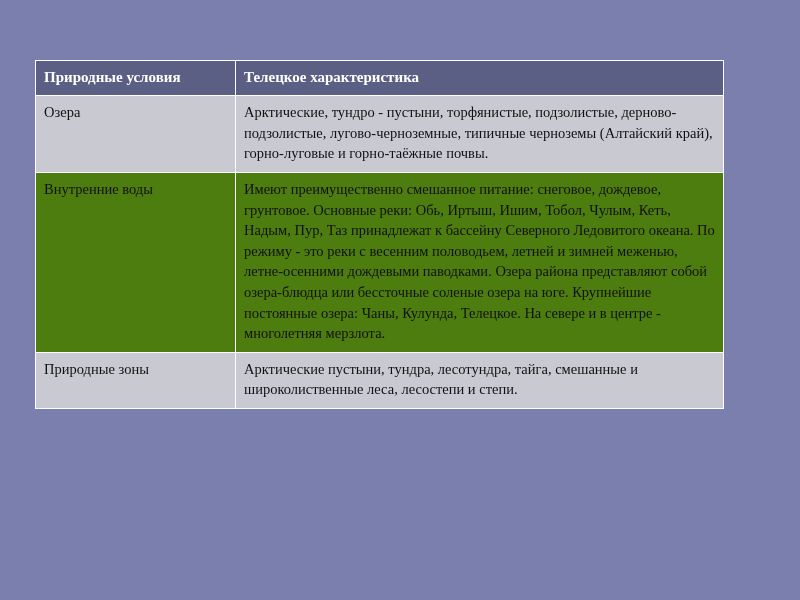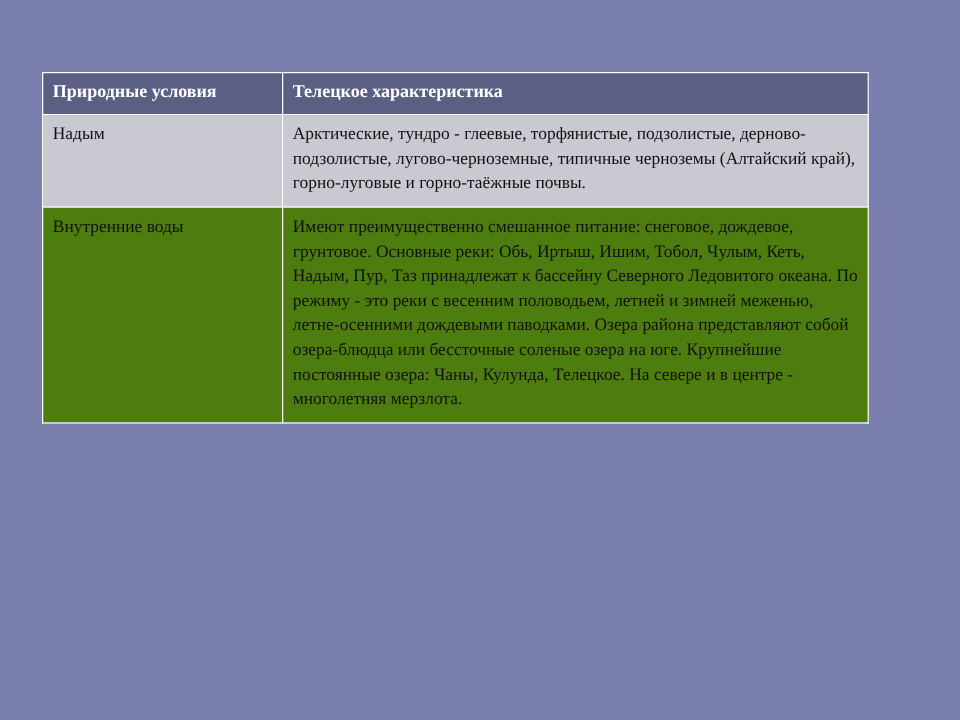--- a/index.html
+++ b/index.html
@@ -71,23 +71,27 @@
         <col class="c2">
       </colgroup>
       <thead>
         <tr>
           <th>Природные условия</th>
           <th>Телецкое характеристика</th>
         </tr>
       </thead>
       <tbody>
         <tr class="row-shade">
-          <td class="cell-label">Надым</td>
-          <td class="cell-text">Арктические, тундро - глеевые, торфянистые, подзолистые, дерново-подзолистые, лугово-черноземные, типичные черноземы (Алтайский край), горно-луговые и горно-таёжные почвы.</td>
+          <td class="cell-label">Озера</td>
+          <td class="cell-text">Арктические, тундро - пустыни, торфянистые, подзолистые, дерново-подзолистые, лугово-черноземные, типичные черноземы (Алтайский край), горно-луговые и горно-таёжные почвы.</td>
         </tr>
         <tr class="row-light">
           <td class="cell-label">Внутренние воды</td>
           <td class="cell-text">Имеют преимущественно смешанное питание: снеговое, дождевое, грунтовое. Основные реки: Обь, Иртыш, Ишим, Тобол, Чулым, Кеть, Надым, Пур, Таз принадлежат к бассейну Северного Ледовитого океана. По режиму - это реки с весенним половодьем, летней и зимней меженью, летне-осенними дождевыми паводками. Озера района представляют собой озера-блюдца или бессточные соленые озера на юге. Крупнейшие постоянные озера: Чаны, Кулунда, Телецкое. На севере и в центре - многолетняя мерзлота.</td>
+        </tr>
+        <tr class="row-shade">
+          <td class="cell-label">Природные зоны</td>
+          <td class="cell-text">Арктические пустыни, тундра, лесотундра, тайга, смешанные и широколиственные леса, лесостепи и степи.</td>
         </tr>
       </tbody>
     </table>
   </div>
 </div>
 
 </body></html>

